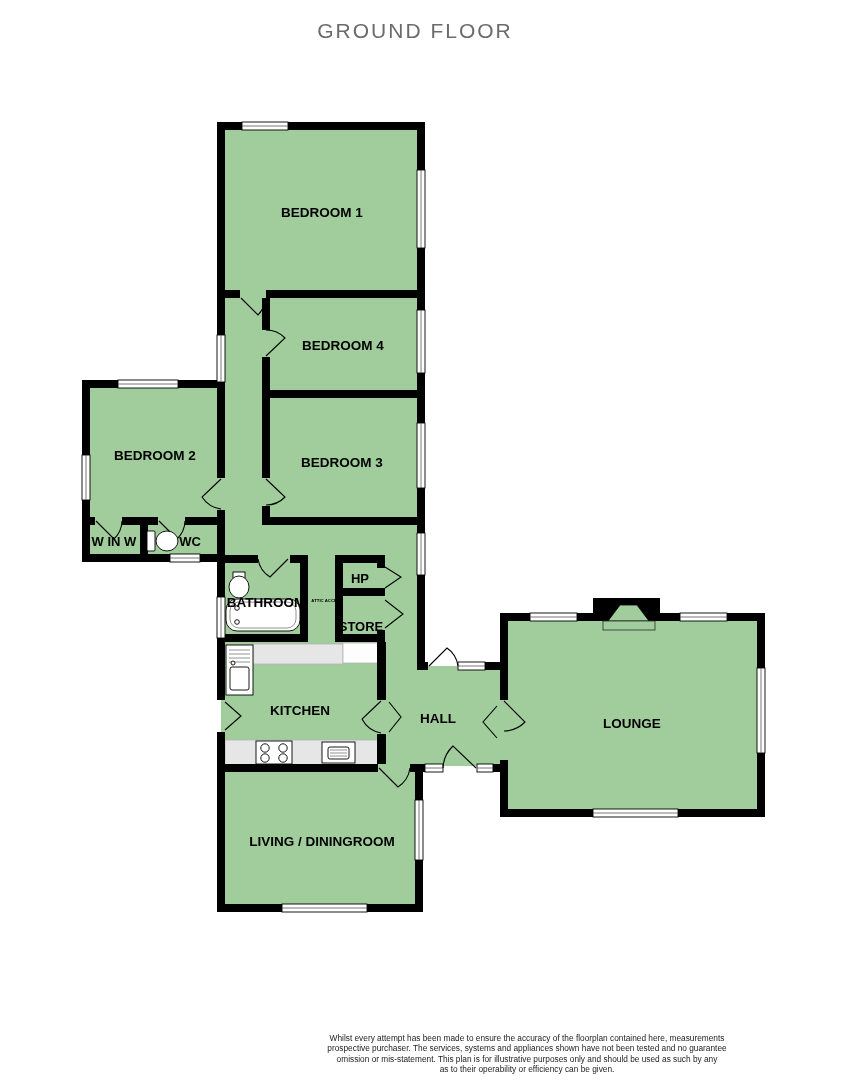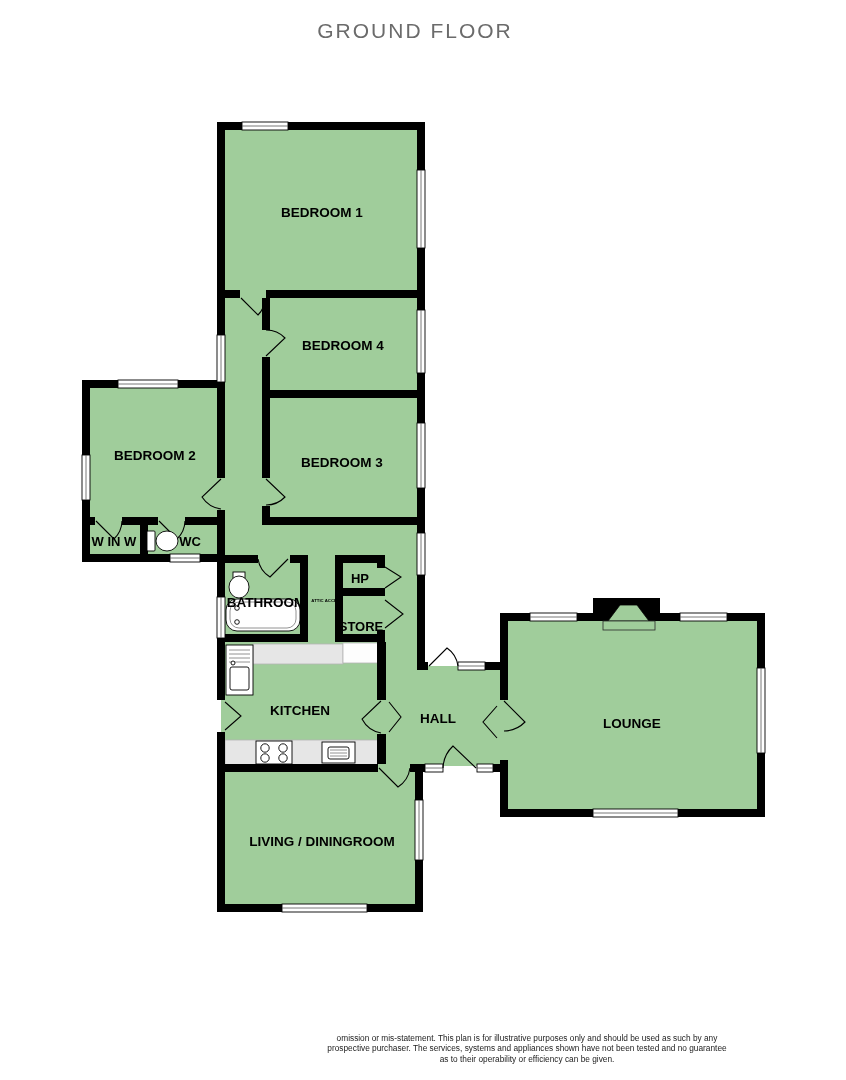--- a/index.html
+++ b/index.html
@@ -273,17 +273,18 @@
     <text class="slabel" x="360" y="583">HP</text>
     <text class="slabel" x="361" y="631">STORE</text>
     <text class="rlabel" x="300" y="715">KITCHEN</text>
     <text class="rlabel" x="438" y="723">HALL</text>
     <text class="rlabel" x="632" y="728">LOUNGE</text>
     <text class="rlabel" x="322" y="846">LIVING / DININGROOM</text>
   </g>
 </svg>
 
 <div id="footer">
+  <div>Whilst every attempt has been made to ensure the accuracy of the floorplan contained here, measurements</div>
+  <div>prospective purchaser. The services, systems and appliances shown have not been tested and no guarantee</div>
   <div>omission or mis-statement. This plan is for illustrative purposes only and should be used as such by any</div>
-  <div>prospective purchaser. The services, systems and appliances shown have not been tested and no guarantee</div>
   <div>as to their operability or efficiency can be given.</div>
 
 </div>
 
 </body></html>

